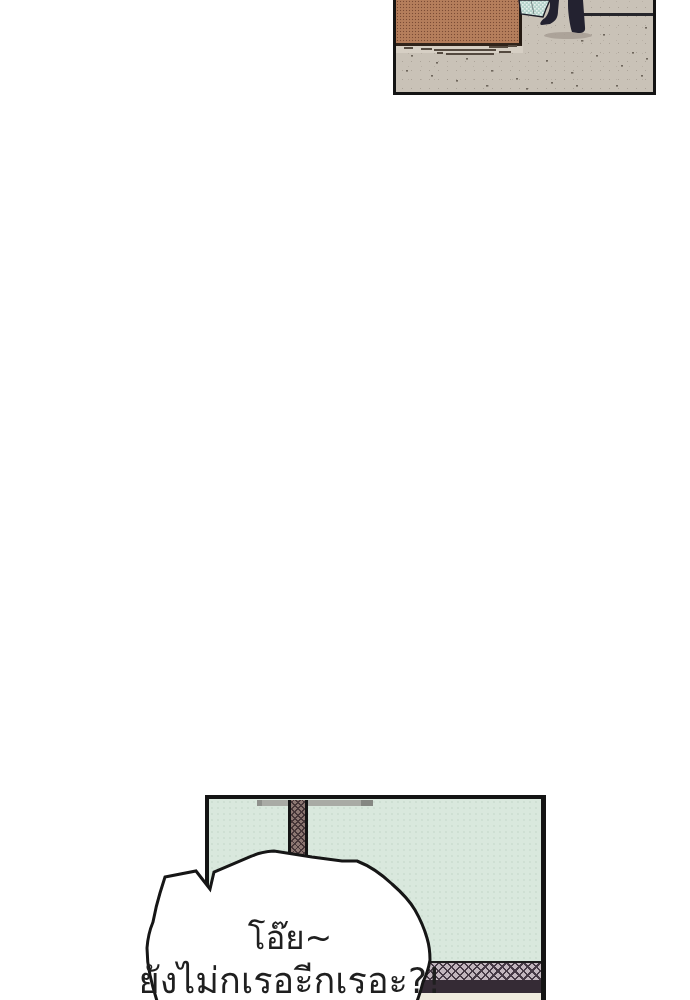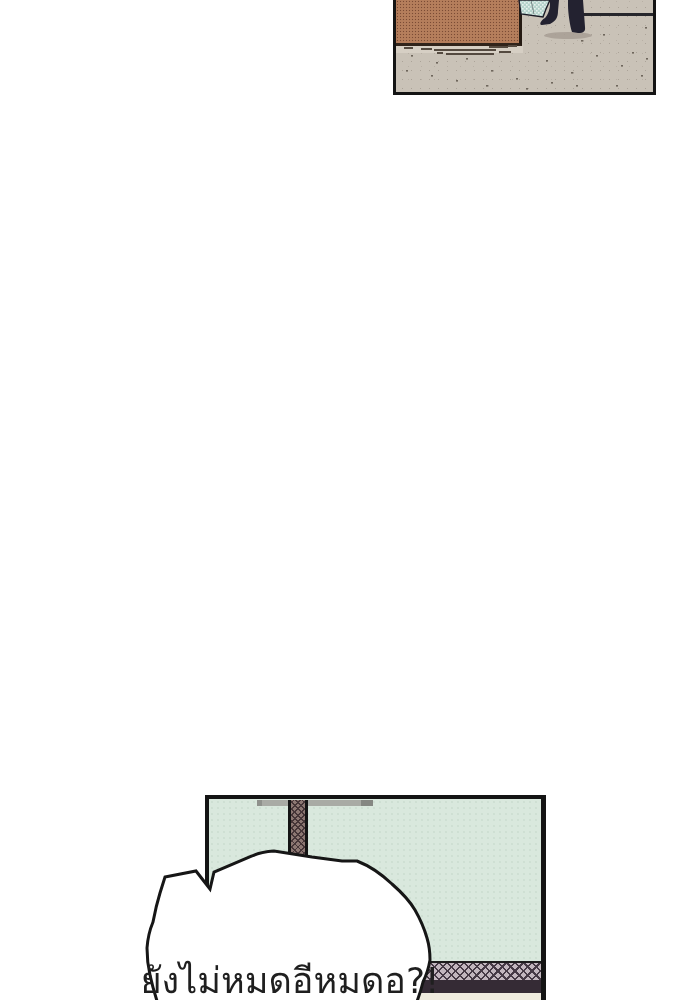--- a/index.html
+++ b/index.html
@@ -161,15 +161,16 @@
   </div>
 
   <svg class="bubble-svg" viewBox="0 0 300 168" aria-hidden="true">
     <path fill="var(--bubble-fill,#ffffff)" stroke="var(--bubble-stroke,#161616)" stroke-width="3" stroke-linejoin="miter" d="M25,41 L56,35 L70,53 L74,36 L112,20
          Q120,16 134,15 L172,21 L202,25 L217,25
          Q235,32 252,48 Q268,62 275,74 Q283,88 287,102
          Q290,112 290,124 Q288,136 283,146 Q280,158 276,168
          L18,168 Q13,153 10,139 Q7,126 7,112 Q8,98 13,86 Q16,70 20,57 Z"></path>
   </svg>
 
-  <div class="bubble-text bubble-line2">ยังไม่หมดอีหมดอ?!</div>
+  <div class="bubble-text bubble-line1">โอ๊ย~</div>
+  <div class="bubble-text bubble-line2">ยังไม่กเรอะีกเรอะ?!</div>
 
 </div>
 
 </body></html>

